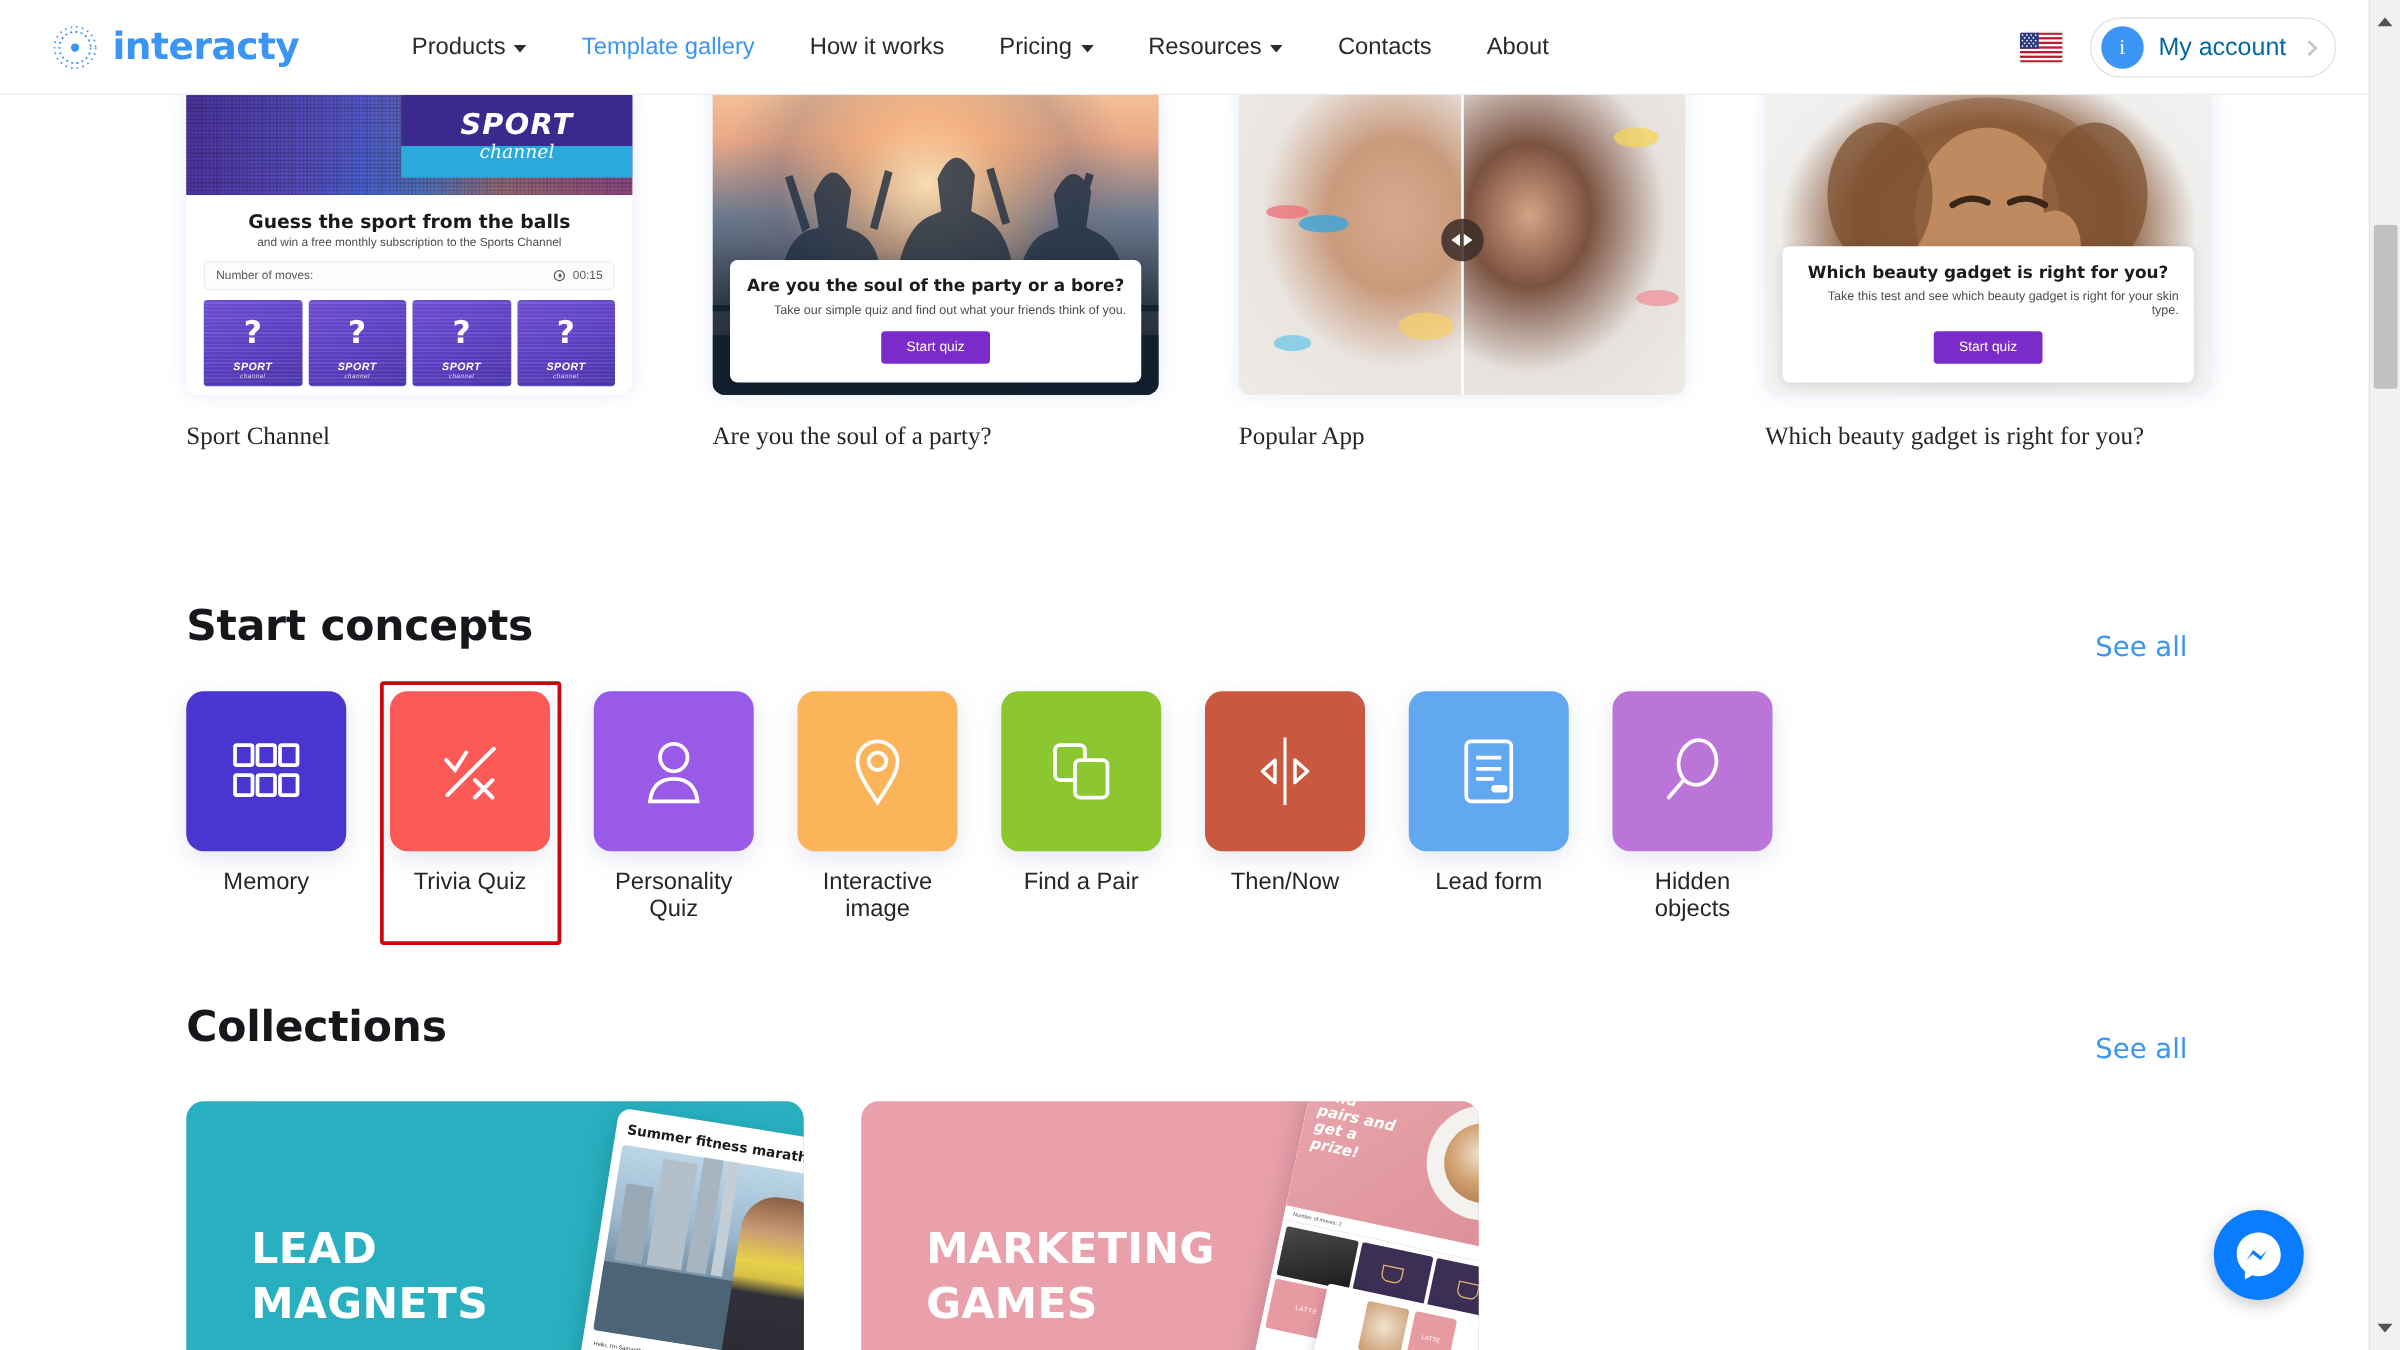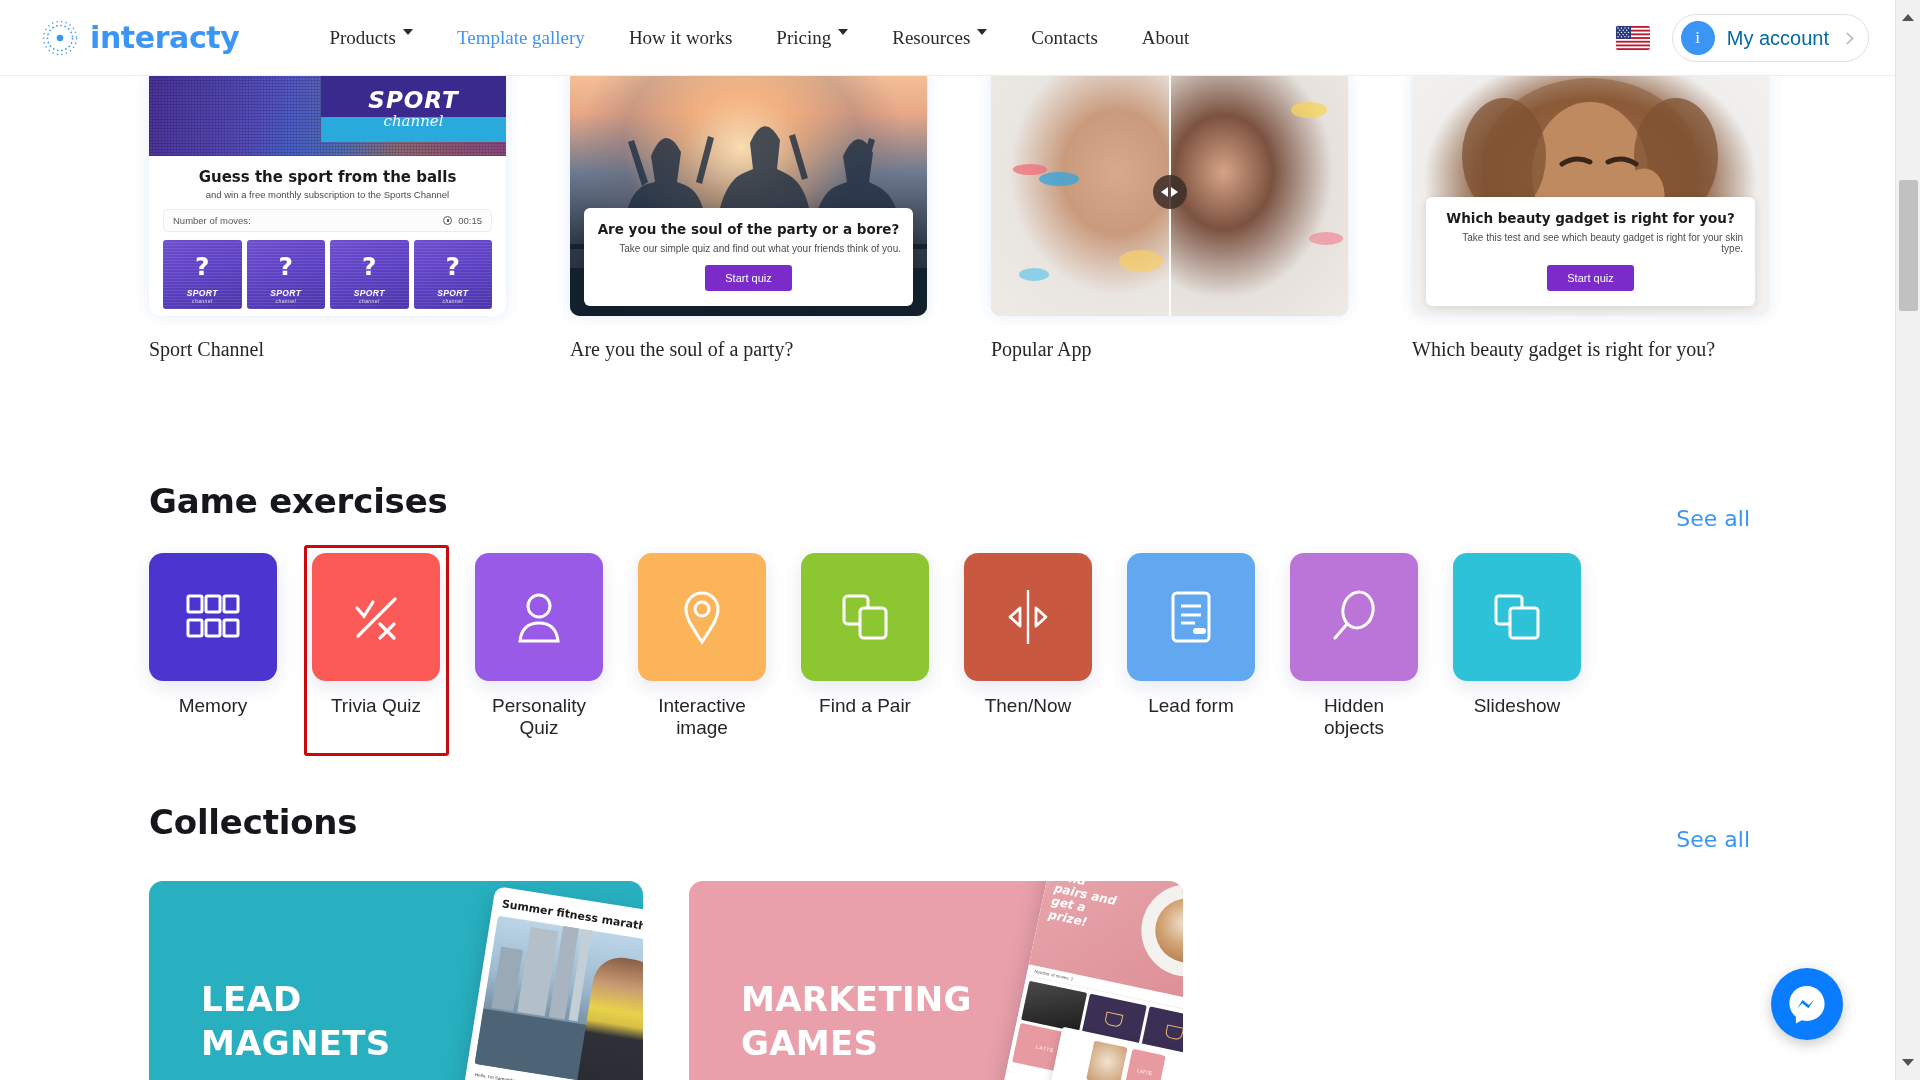--- a/index.html
+++ b/index.html
@@ -50,27 +50,28 @@
 
   .nav {
     display: flex;
     align-items: center;
     margin-left: 68px;
     gap: 0px;
   }
   .nav-item {
     position: relative;
     display: flex;
+    align-items: center;
     gap: 7px;
     padding: 0 22px;
     font-size: 19px;
     color: #2a2a2a;
     cursor: pointer;
     white-space: nowrap;
-    font-family: Liberation Serif, serif;
+    font-family: Liberation Sans, sans-serif;
   }
   .nav-item.active { color: #3b95f5; }
   .caret {
     width: 0; height: 0;
     border-left: 5px solid transparent;
     border-right: 5px solid transparent;
     border-top: 6px solid #2a2a2a;
     display: inline-block;
     margin-top: 2px;
   }
@@ -575,21 +576,21 @@
               <div class="ov-h">Which beauty gadget is right for you?</div>
               <div class="ov-s">Take this test and see which beauty gadget is right for your skin type.</div>
               <div class="ov-btn">Start quiz</div>
             </div>
           </div>
         </div>
         <div class="tpl-name">Which beauty gadget is right for you?</div>
       </div>
     </div>
 
-    <div class="sec-title" style="top:405px;left:149px;">Game exercises</div>
+    <div class="sec-title" style="top:405px;left:149px;">Start concepts</div>
     <div class="see-all" style="top:430px;">See all</div>
 
     <div class="concepts">
 
       <div class="concept">
         <div class="concept-tile" style="background:#4b35cf">
           <svg width="56" height="48" viewBox="0 0 56 48">
             <g fill="none" stroke="#fff" stroke-width="3">
               <rect x="3" y="3" width="14" height="16" rx="1.5"></rect>
               <rect x="21" y="3" width="14" height="16" rx="1.5"></rect>
@@ -689,31 +690,20 @@
             <g fill="none" stroke="#fff" stroke-width="3" stroke-linecap="round">
               <ellipse cx="31" cy="22" rx="15" ry="18" transform="rotate(12 31 22)"></ellipse>
               <line x1="20" y1="36" x2="8" y2="50"></line>
             </g>
           </svg>
         </div>
         <div class="concept-label" style="white-space:pre-line">Hidden
 objects</div>
       </div>
 
-      <div class="concept">
-        <div class="concept-tile" style="background:#2ec2d8">
-          <svg width="54" height="54" viewBox="0 0 54 54">
-            <g fill="none" stroke="#fff" stroke-width="3">
-              <rect x="6" y="6" width="26" height="28" rx="3"></rect>
-              <rect x="20" y="18" width="28" height="30" rx="3" fill="#2ec2d8"></rect>
-            </g>
-          </svg>
-        </div>
-        <div class="concept-label">Slideshow</div>
-      </div>
     </div>
 
     <div class="highlight-box"></div>
 
     <div class="sec-title" style="top:726px;left:149px;">Collections</div>
     <div class="see-all" style="top:751px;">See all</div>
 
     <div class="collections">
 
       <div class="coll-card" style="background:#28b0c0">

